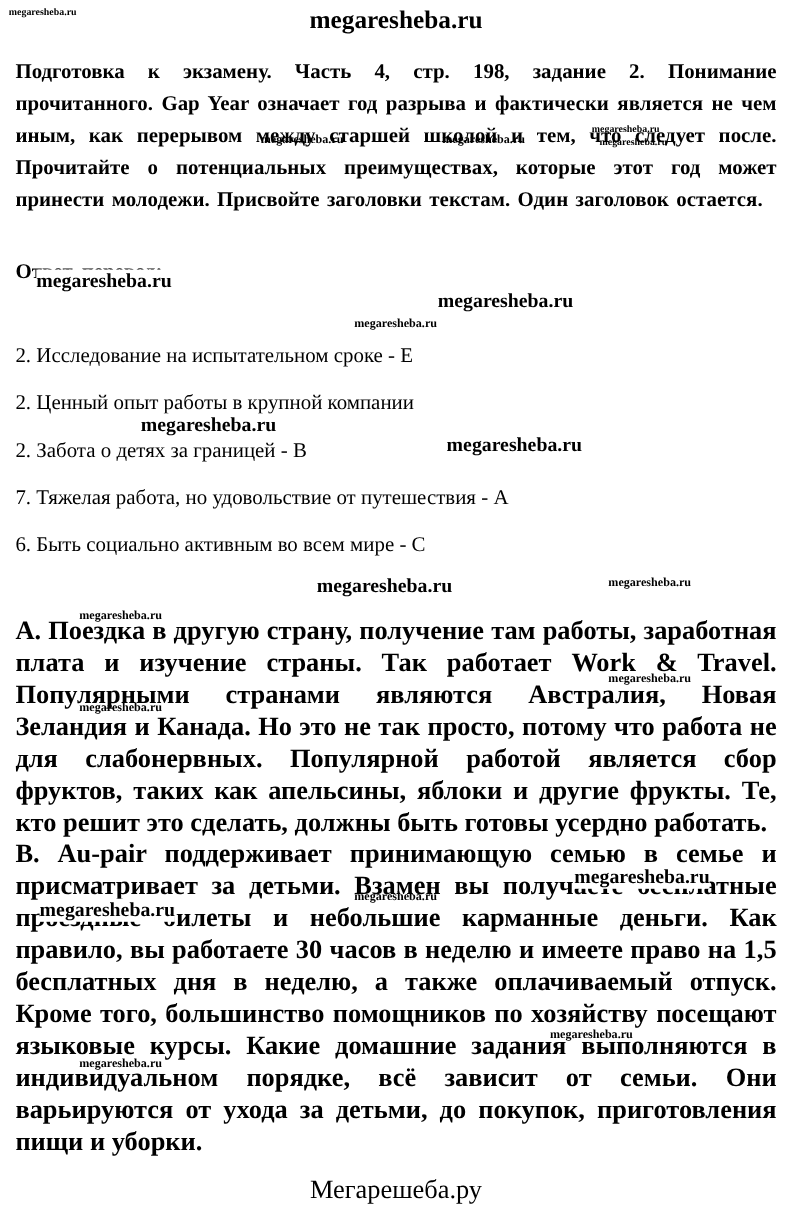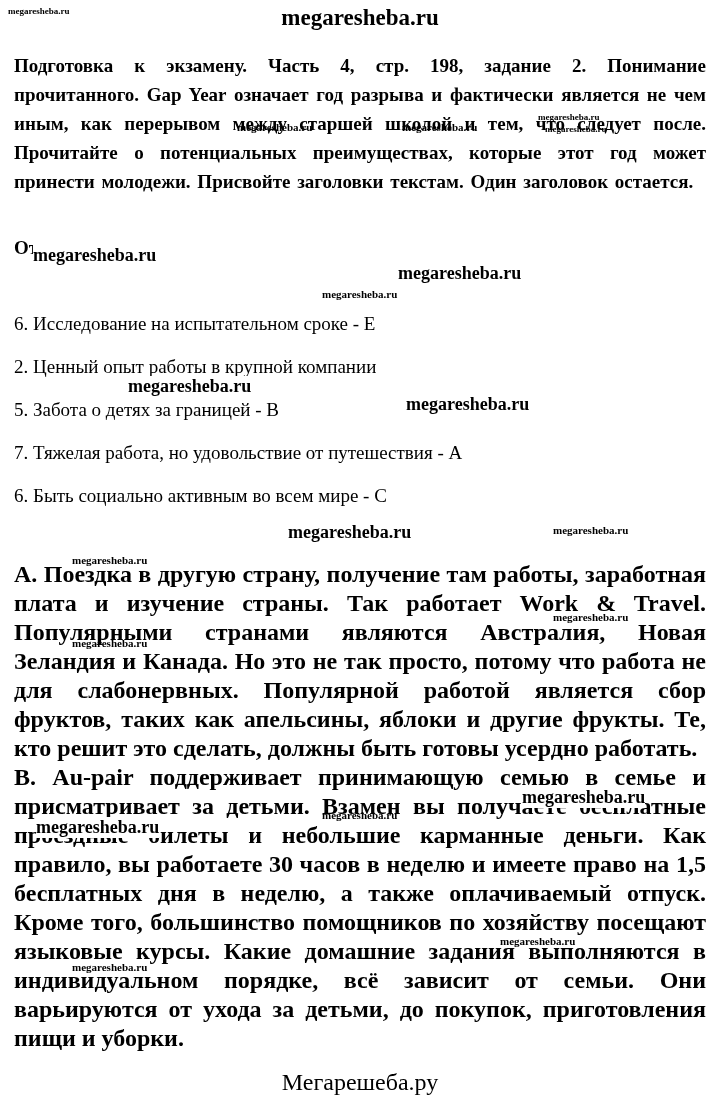--- a/index.html
+++ b/index.html
@@ -71,23 +71,23 @@
 
 <div class="page">
 
   <div class="header-wm">megaresheba.ru</div>
 
   <p class="intro">Подготовка к экзамену. Часть 4, стр. 198, задание 2. Понимание прочитанного. Gap Year означает год разрыва и фактически является не чем иным, как перерывом между старшей школой и тем, что следует после. Прочитайте о потенциальных преимуществах, которые этот год может принести молодежи. Присвойте заголовки текстам. Один заголовок остается.</p>
 
   <p class="answer-label">Ответ, перевод:</p>
 
   <div class="answer-list">
-    <div class="answer-item">6. Исследование на испытательном сроке - Е</div>
+    <div class="answer-item">2. Исследование на испытательном сроке - Е</div>
     <div class="answer-item">2. Ценный опыт работы в крупной компании</div>
-    <div class="answer-item">5. Забота о детях за границей - В</div>
+    <div class="answer-item">2. Забота о детях за границей - В</div>
     <div class="answer-item">7. Тяжелая работа, но удовольствие от путешествия - А</div>
     <div class="answer-item">6. Быть социально активным во всем мире -  С</div>
   </div>
 
   <p class="para para-a">А. Поездка в другую страну, получение там работы, заработная плата и изучение страны. Так работает Work &amp; Travel. Популярными странами являются Австралия, Новая Зеландия и Канада. Но это не так просто, потому что работа не для слабонервных. Популярной работой является сбор фруктов, таких как апельсины, яблоки и другие фрукты. Те, кто решит это сделать, должны быть готовы усердно работать.</p>
   <p class="para">В. Au-pair поддерживает принимающую семью в семье и присматривает за детьми. Взамен вы получаете бесплатные проездные билеты и небольшие карманные деньги. Как правило, вы работаете 30 часов в неделю и имеете право на 1,5 бесплатных дня в неделю, а также оплачиваемый отпуск. Кроме того, большинство помощников по хозяйству посещают языковые курсы. Какие домашние задания выполняются в индивидуальном порядке, всё зависит от семьи. Они варьируются от ухода за детьми, до покупок, приготовления пищи и уборки.</p>
 
   <div class="footer-title">Мегарешеба.ру</div>
 
   <span class="wm wm-xs" style="left:8px;   top:6px;">megaresheba.ru</span>

